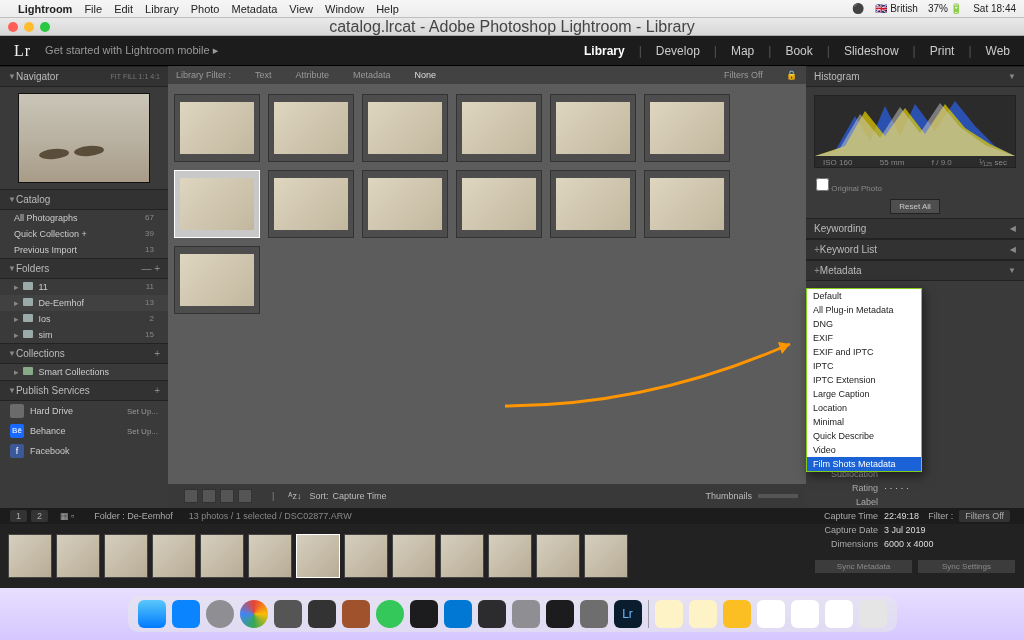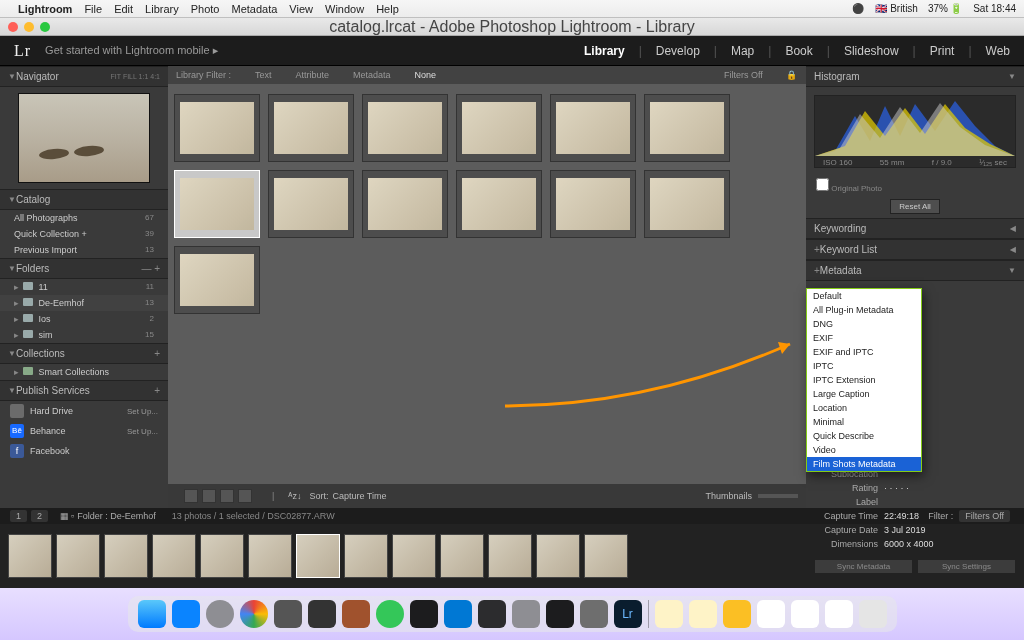--- a/index.html
+++ b/index.html
@@ -419,21 +419,21 @@
       <div class="small-btn" style="flex:1;text-align:center;opacity:0.6">Sync Metadata</div>
       <div class="small-btn" style="flex:1;text-align:center;opacity:0.6">Sync Settings</div>
     </div>
   </div>
 </div>
 
 <div class="status-bar">
   <span class="seg">1</span>
   <span class="seg">2</span>
   <span style="margin-left:8px">▦ ▫</span>
-  <span style="margin-left:3px">Folder : De-Eemhof</span>
+  <span style="margin-left:20px">Folder : De-Eemhof</span>
   <span style="margin-left:16px;color:#888">13 photos / 1 selected / DSC02877.ARW</span>
   <span style="flex:1"></span>
   <span>Filter :</span>
   <span class="seg" style="margin-left:6px">Filters Off</span>
 </div>
 
 <div class="filmstrip" id="filmstrip">
     <div class="film-thumb">
       <div class="film-thumb-inner"></div>
     </div>

